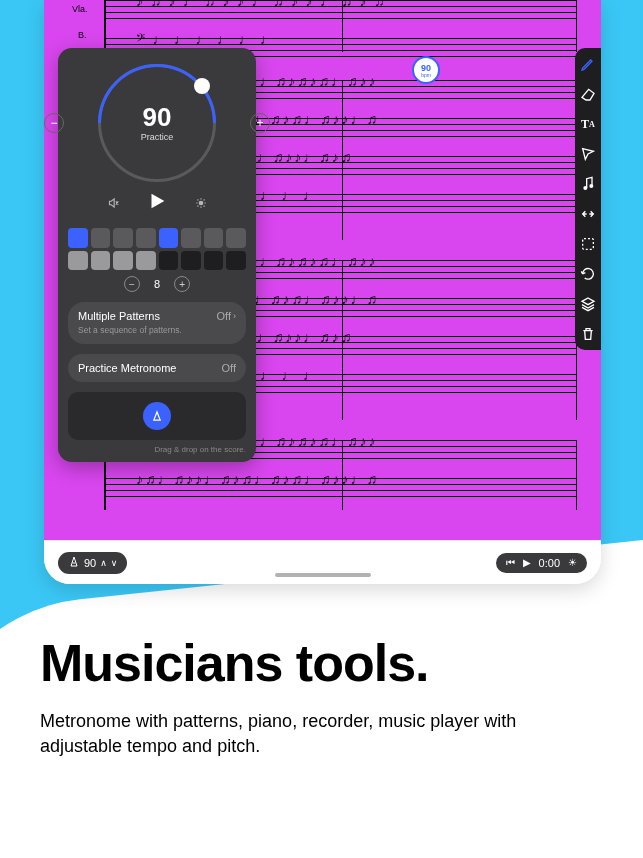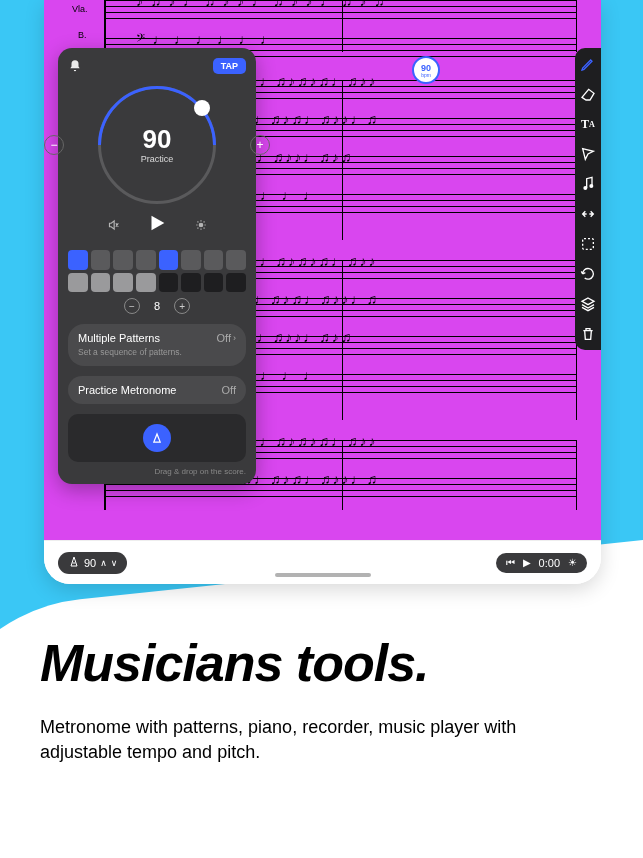--- a/index.html
+++ b/index.html
@@ -374,22 +374,21 @@
     top: 636px;
     left: 40px;
     right: 40px;
     color: #000;
   }
   .marketing h1 {
     font-size: 52px;
     font-weight: 900;
     line-height: 1.05;
     letter-spacing: -1px;
-    margin-bottom: 24px;
-    font-style: italic;
+    margin-bottom: 18px;
   }
   .marketing p {
     font-size: 18px;
     font-weight: 500;
     line-height: 1.4;
   }
   svg.sicon { width: 100%; height: 100%; }
 </style>
 </head>
 <body>
@@ -508,28 +507,20 @@
           </svg>
       </div>
       <div class="tool">
         <svg class="sicon" viewBox="0 0 24 24" fill="none" stroke="currentColor" stroke-width="2">
             <path d="M5 7h14M9 7V4h6v3M7 7l1 13h8l1-13"></path>
           </svg>
       </div>
     </div>
 
     <div class="metronome">
-      <div class="met-header">
-        <span class="bell-icon">
-          <svg class="sicon" viewBox="0 0 24 24" fill="#fff">
-              <path d="M12 2a6 6 0 0 0-6 6v5l-2 3h16l-2-3V8a6 6 0 0 0-6-6zM10 19a2 2 0 0 0 4 0h-4z"></path>
-            </svg>
-        </span>
-        <button class="tap-btn">TAP</button>
-      </div>
 
       <div style="position:relative;display:flex;justify-content:center;">
         <button class="dial-side-btn dial-minus">−</button>
         <div class="dial-wrap">
           <div class="dial-track"></div>
           <div class="dial-arc"></div>
           <div class="dial-knob"></div>
           <div class="dial-center">
             <div class="dial-bpm">90</div>
             <div class="dial-tempo-name">Practice</div>

